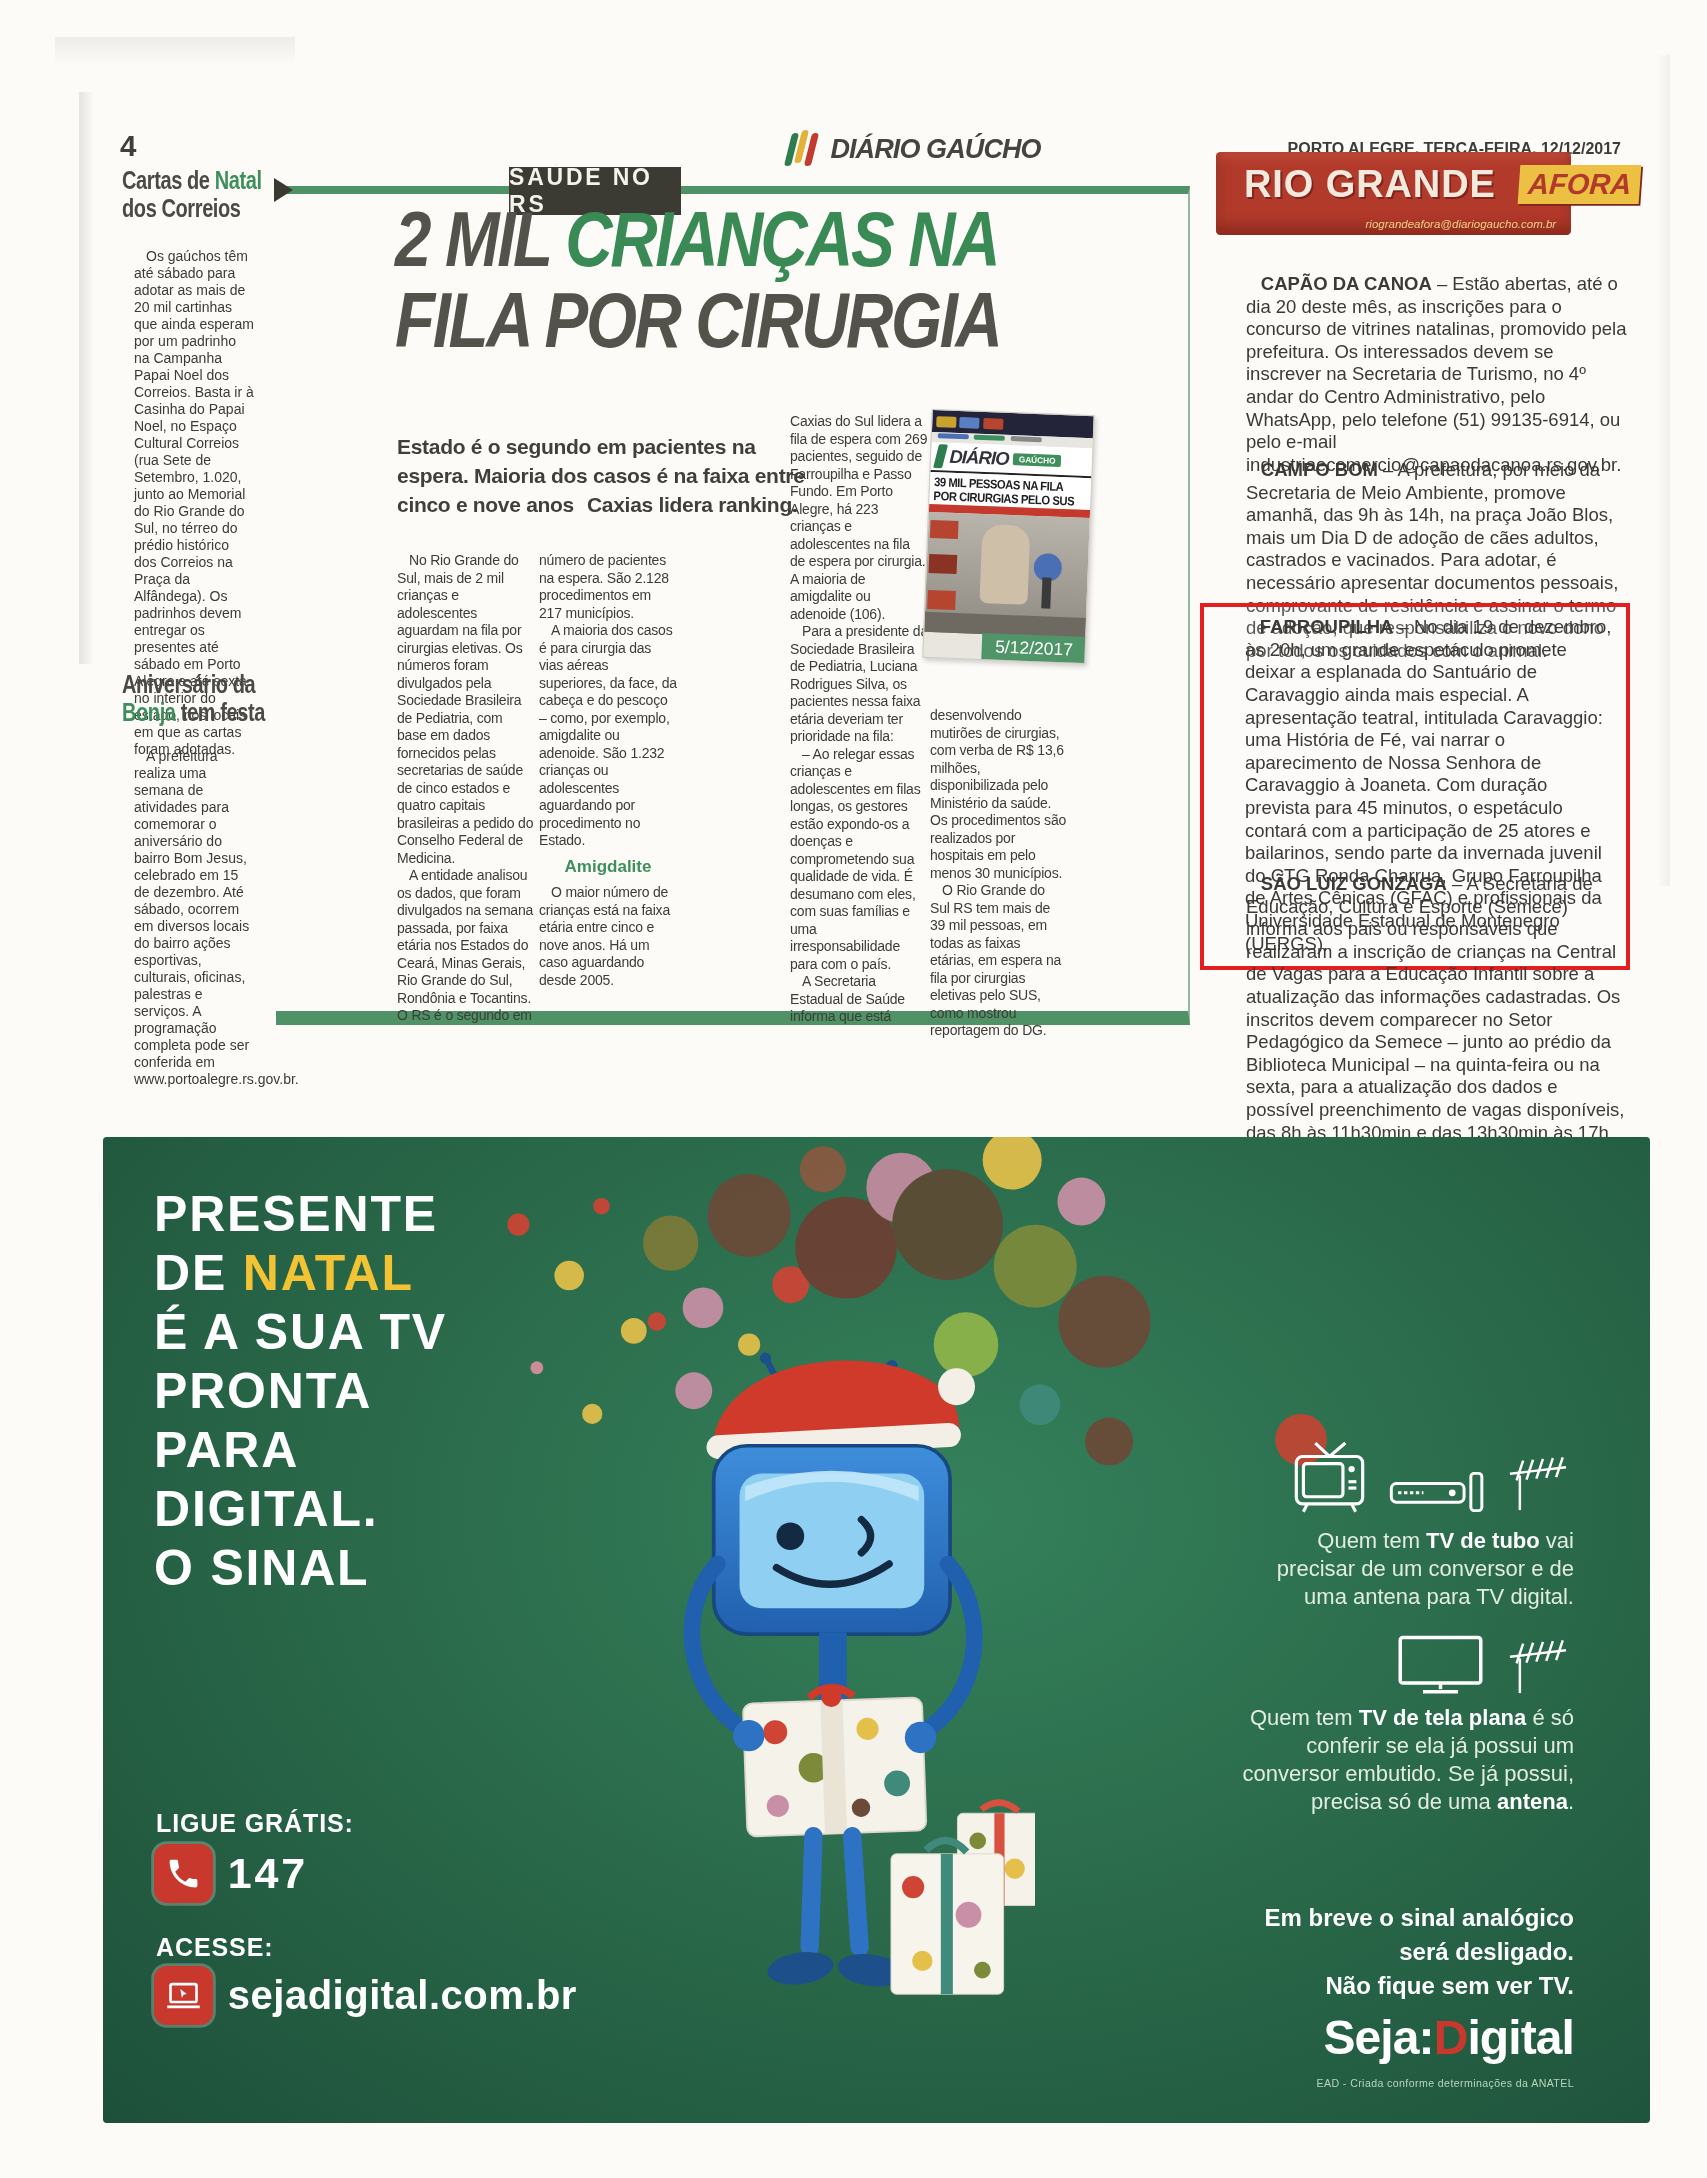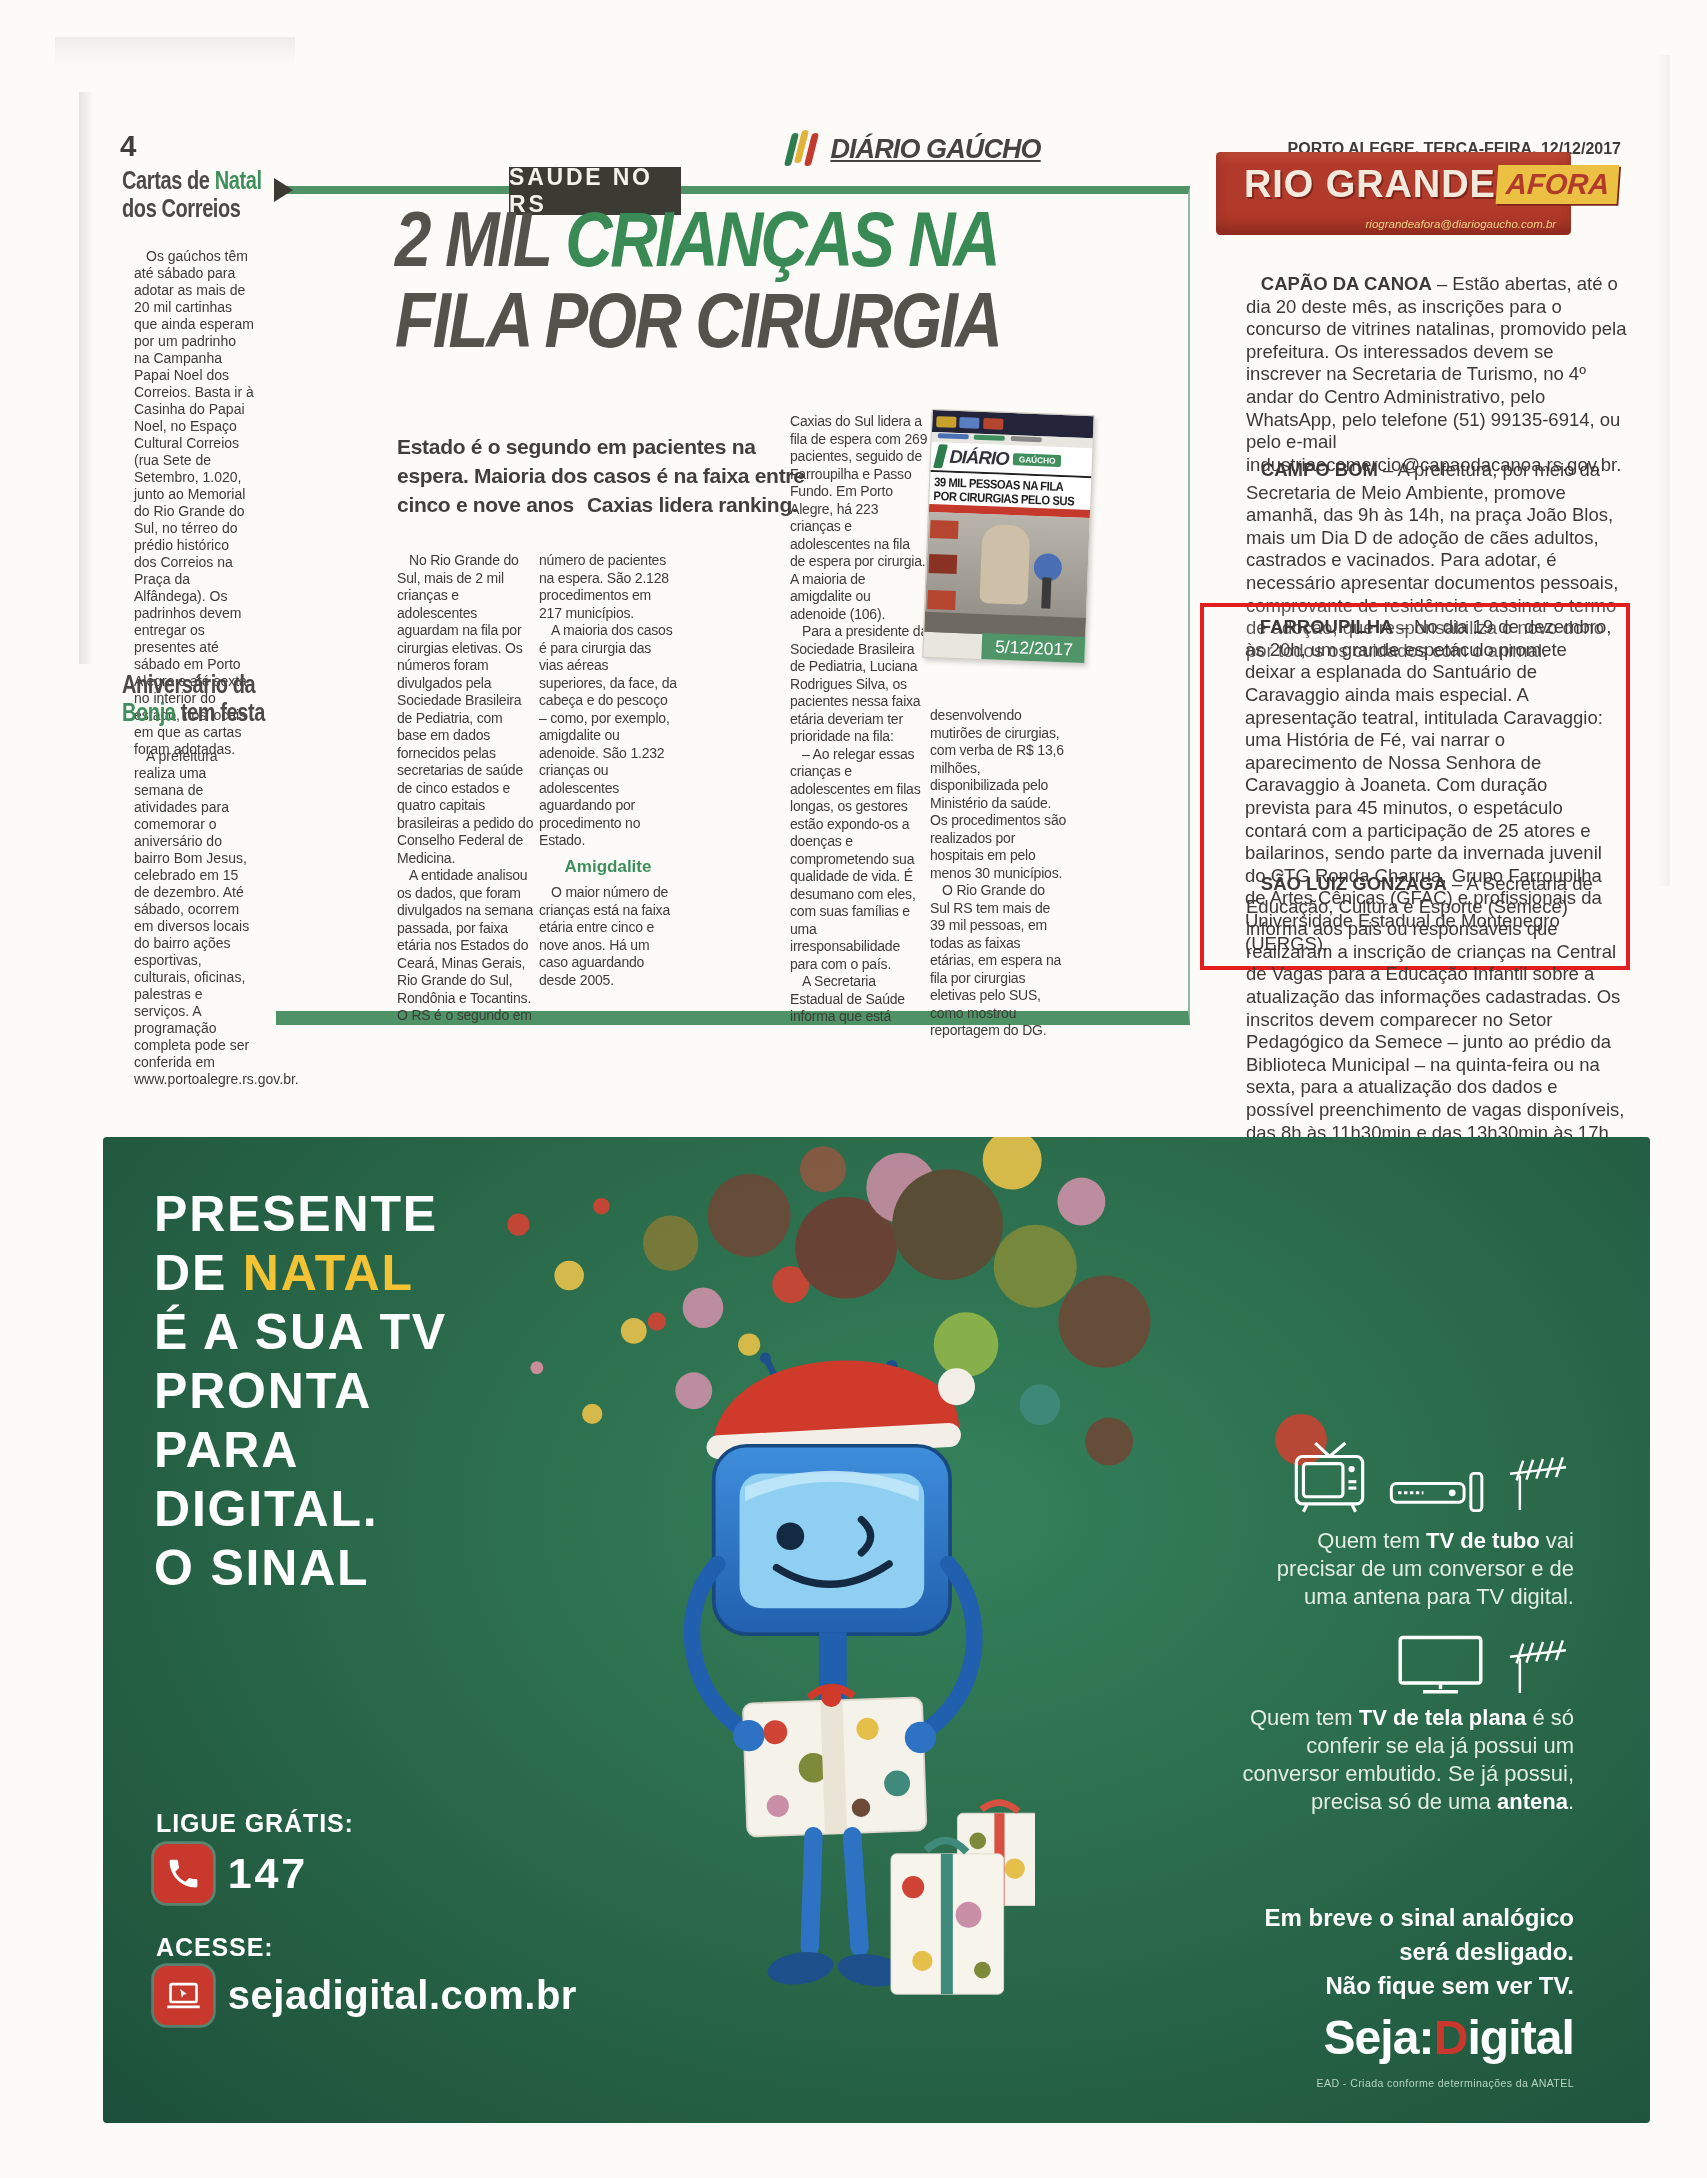--- a/index.html
+++ b/index.html
@@ -11,21 +11,21 @@
   #sm3{right:37px;top:55px;width:13px;height:831px;background:linear-gradient(270deg,rgba(130,130,130,.10),rgba(130,130,130,0));}
 
   
   .pagenum{position:absolute;left:120px;top:129px;font-size:29.5px;font-weight:700;color:#3e3e3a;}
   .masthead{position:absolute;left:786px;top:129px;display:flex;align-items:center;gap:7.4px;}
   .mh-icon{position:relative;width:37px;height:41px;}
   .mh-icon i{position:absolute;width:7.4px;height:33px;border-radius:3.7px;transform:skewX(-14deg);}
   .mh-icon i:nth-child(1){left:1.8px;top:3.7px;background:#2e7d4f;}
   .mh-icon i:nth-child(2){left:12px;top:0.9px;background:#e2b23a;}
   .mh-icon i:nth-child(3){left:22px;top:3.7px;background:#c23b2e;}
-  .mh-text{font-style:italic;font-weight:700;font-size:27px;letter-spacing:-0.9px;color:#45443f;white-space:nowrap;text-decoration:underline;}
+  .mh-text{font-style:italic;font-weight:700;font-size:27px;letter-spacing:-0.9px;color:#45443f;white-space:nowrap;}
   .dateline{position:absolute;right:86px;top:140px;font-size:16px;font-weight:600;color:#3b3b38;}
 
   
   .lc{position:absolute;left:122px;width:144px;}
   .lc-title{font-weight:700;font-size:25px;line-height:28px;letter-spacing:-0.5px;color:#4b4a45;}
   .lc-title .tl{display:block;white-space:nowrap;transform:scaleX(.8);transform-origin:left;}
   .green{color:var(--brand_green,#3f8f5c);}
   .bodytext p{margin:12px;font-size:14px;line-height:17px;text-indent:12px;color:#3c3b37;}
   #lc-body1{top:236px;} #lc-title2{top:670px;} #lc-body2{top:736px;} #lc-title1{top:166px;}
 
@@ -75,21 +75,21 @@
   .mp-photo .floor{position:absolute;left:0;bottom:0;width:100%;height:20px;background:#6e6a62;}
   .mp-photo .tag{position:absolute;left:1.8px;width:28px;height:18.5px;background:#b5452f;}
   .mp-caption{position:absolute;right:-1.8px;bottom:-1.8px;width:105px;height:28px;background:var(--caption_green,#4f9568);
         color:#fff;font-size:17.5px;display:flex;align-items:center;justify-content:center;}
 
   
   .banner{position:absolute;left:1216px;top:152px;width:355px;height:83px;background:var(--banner_red,#b23a2b);
         border-radius:4.6px;box-shadow:inset 0 -9.2px 13px rgba(110,30,20,.55), inset 0 7.4px 9.2px rgba(220,120,90,.25);}
   .banner:before{content:"";position:absolute;left:-14.8px;top:7.4px;width:41px;height:70px;background:#38724a;border-radius:5.5px;transform:rotate(-5deg);z-index:-1;}
   .banner:after{content:"";position:absolute;left:9.2px;bottom:-7.4px;width:138px;height:14.8px;background:#38724a;border-radius:5.5px;transform:rotate(-2deg);z-index:-1;}
-  .banner-row{display:flex;align-items:center;gap:1px;padding:11px 0 0 28px;}
+  .banner-row{display:flex;align-items:center;gap:23px;padding:11px 0 0 28px;}
   .banner-title{font-size:38px;font-weight:700;letter-spacing:0.9px;color:#f3e9dc;text-shadow:1.8px 1.8px 0 #7e241a;white-space:nowrap;}
   .banner-badge{background:var(--badge_yellow,#ecc043);color:var(--banner_red,#b23a2b);font-size:29px;font-weight:700;
         font-style:italic;padding:2.8px 9.2px;transform:skewX(-4deg);box-shadow:1.8px 1.8px 0 #7e241a;}
   .banner-email{position:absolute;right:14.8px;bottom:4.6px;font-size:11.5px;font-style:italic;color:#f0d387;}
   .sbitem{position:absolute;left:1218px;width:411px;font-size:18.5px;line-height:22.6px;color:#3b3a36;}
   .sbitem .city{font-weight:700;}
   .sbitem .lead{text-indent:14.8px;display:block;margin-left:28px;}
   .hlbox{position:absolute;left:1200px;top:603px;width:430px;border:4.6px solid var(--highlight_red,#e31e1e);
         padding:9.2px 9.2px 11px 13px;box-sizing:border-box;background:rgba(255,255,255,.15);}
   .hlbox .sbitem{position:static;width:auto;}

